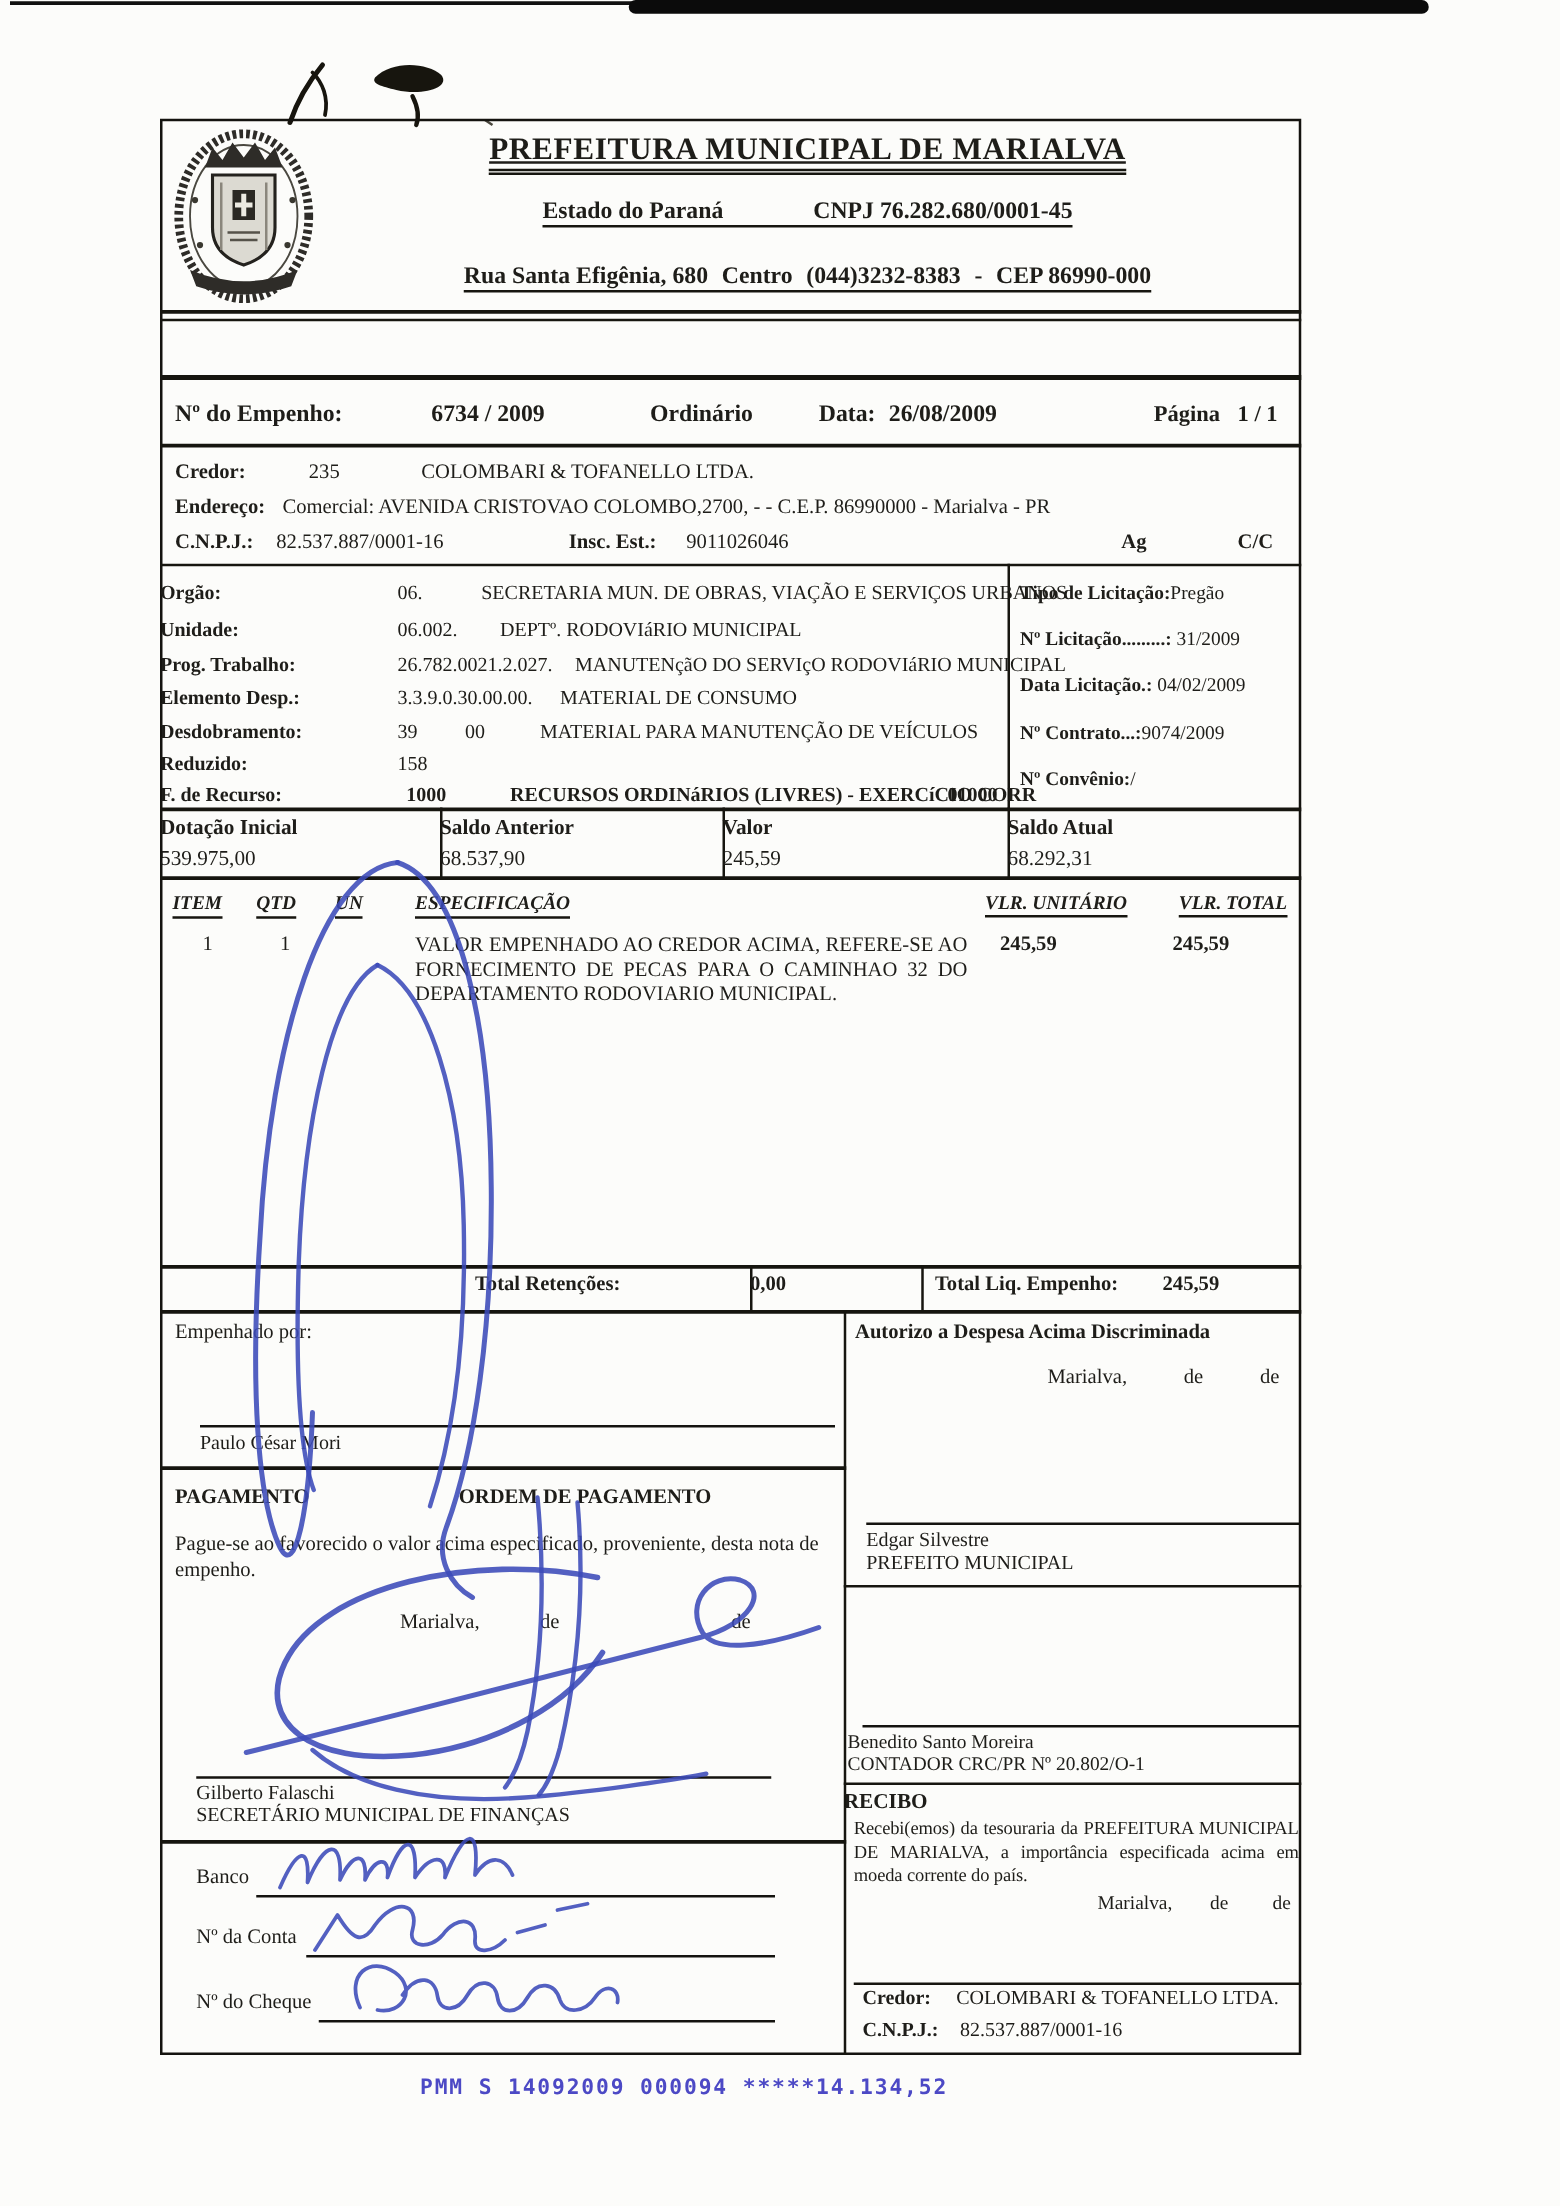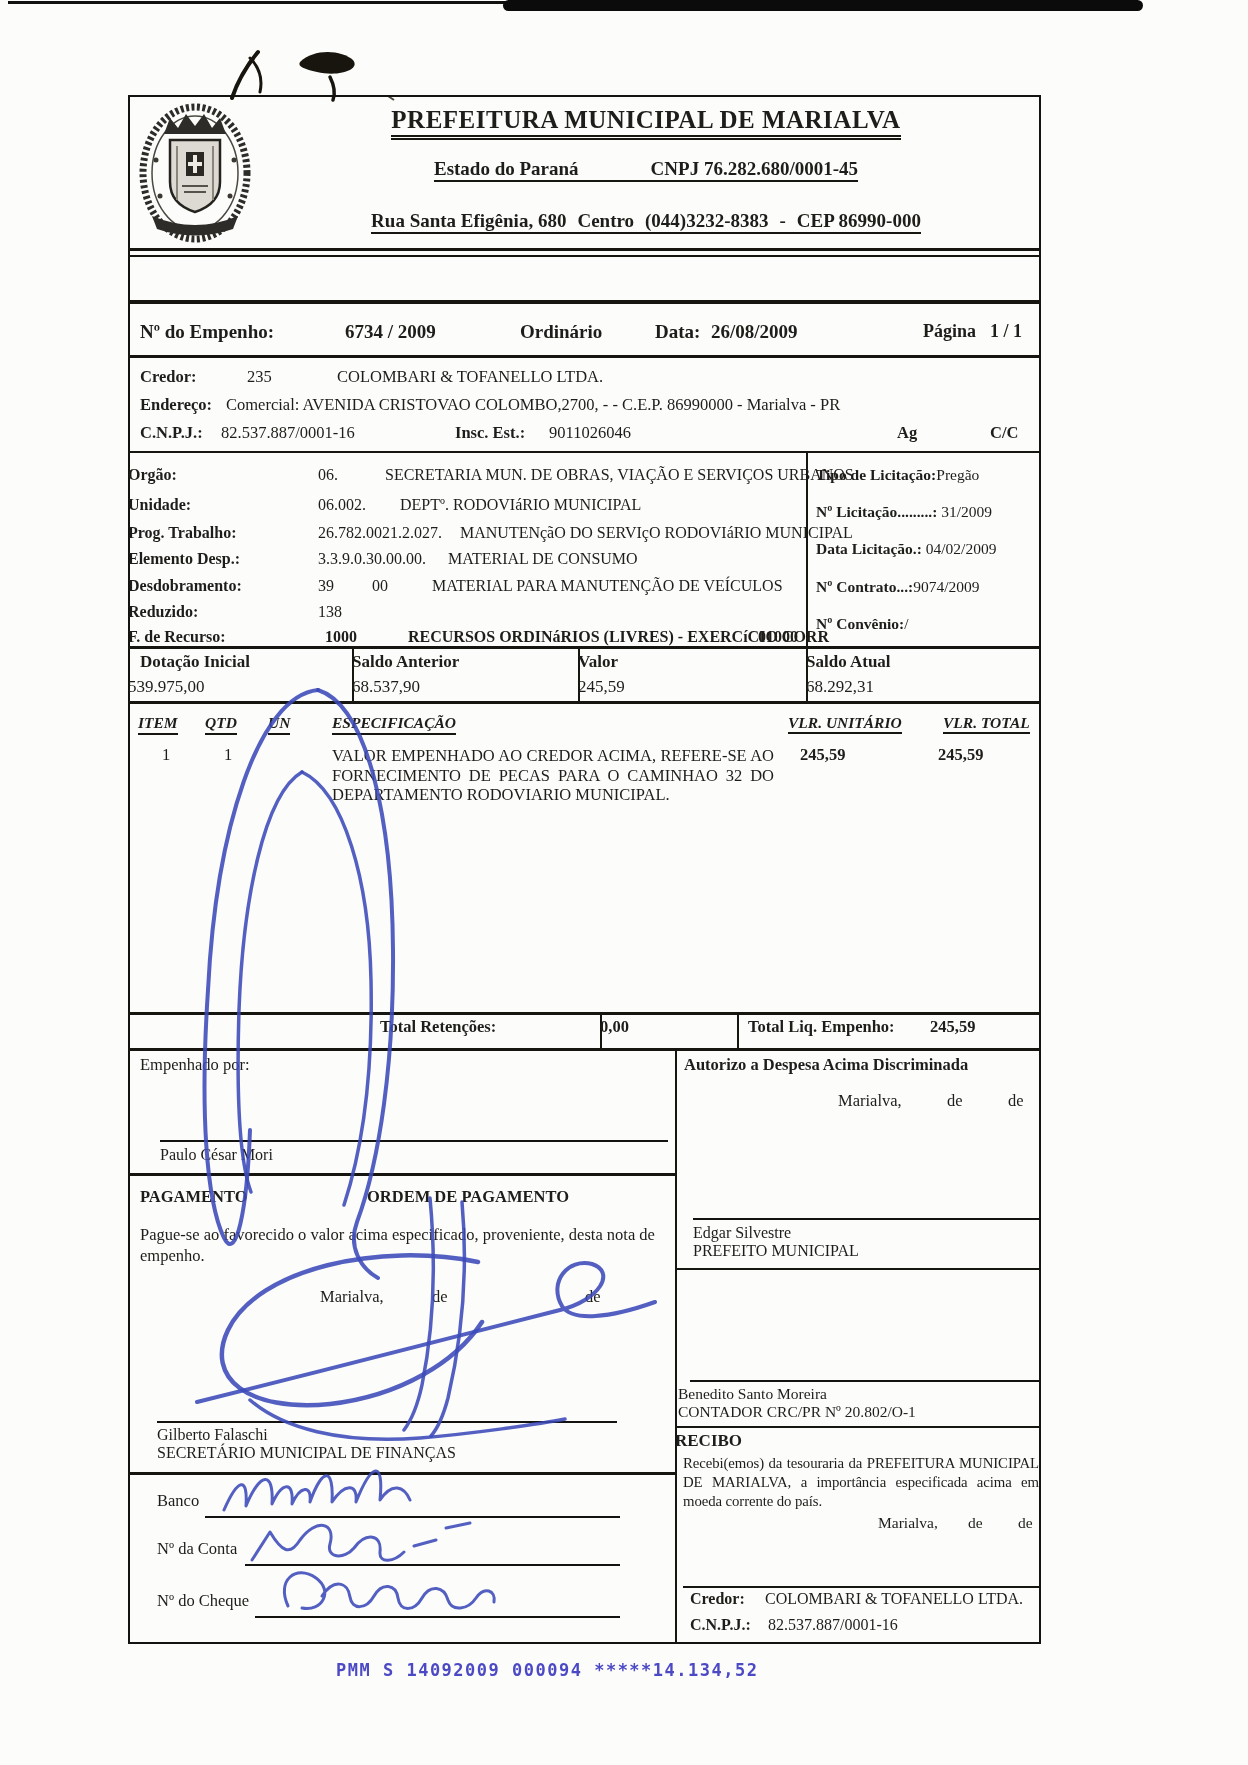--- a/index.html
+++ b/index.html
@@ -72,21 +72,21 @@
     <rect x="54" y="62" width="14" height="4" fill="#eceae2"></rect>
     <path d="M 48 86 h 26 M 50 92 h 22" stroke="#55524a" stroke-width="2"></path>
     <path d="M 18 116 q 43 18 86 0 l -5 13 q -38 13 -76 0 Z" fill="#2e2c28"></path>
     <circle cx="22" cy="60" r="2.5" fill="#3a3830"></circle>
       <circle cx="100" cy="60" r="2.5" fill="#3a3830"></circle>
     <circle cx="26" cy="96" r="2.5" fill="#3a3830"></circle>
       <circle cx="96" cy="96" r="2.5" fill="#3a3830"></circle>
   </svg>
 
   <div class="a" style="left:252px;top:106px;width:788px;text-align:center;">
-    <span class="t b uldbl" style="font-size:25px;letter-spacing:.5px;">PREFEITURA MUNICIPAL DE MARIALVA</span>
+    <span class="t b uldbl" style="font-size:25px;letter-spacing:.5px;text-decoration:underline;">PREFEITURA MUNICIPAL DE MARIALVA</span>
   </div>
   <div class="a" style="left:252px;top:158px;width:788px;text-align:center;">
     <span class="hdrspan ul2" style="gap:72px;">
       <span class="t b" style="font-size:19px;">Estado do Paraná</span>
       <span class="t b" style="font-size:19px;">CNPJ 76.282.680/0001-45</span>
     </span>
   </div>
   <div class="a" style="left:252px;top:210px;width:788px;text-align:center;">
     <span class="hdrspan ul2" style="gap:11px;">
       <span class="t b" style="font-size:19px;">Rua Santa Efigênia, 680</span>
@@ -128,21 +128,21 @@
   <span class="a t" style="left:318px;top:524px;font-size:16px;">26.782.0021.2.027.</span>
   <span class="a t" style="left:460px;top:524px;font-size:16px;">MANUTENçãO DO SERVIçO RODOVIáRIO MUNICIPAL</span>
   <span class="a t b r" style="left:128px;top:550px;width:180px;display:inline-block;font-size:16px;">Elemento Desp.:</span>
   <span class="a t" style="left:318px;top:550px;font-size:16px;">3.3.9.0.30.00.00.</span>
   <span class="a t" style="left:448px;top:550px;font-size:16px;">MATERIAL DE CONSUMO</span>
   <span class="a t b r" style="left:128px;top:577px;width:180px;display:inline-block;font-size:16px;">Desdobramento:</span>
   <span class="a t" style="left:318px;top:577px;font-size:16px;">39</span>
   <span class="a t" style="left:372px;top:577px;font-size:16px;">00</span>
   <span class="a t" style="left:432px;top:577px;font-size:16px;">MATERIAL PARA MANUTENÇÃO DE VEÍCULOS</span>
   <span class="a t b r" style="left:128px;top:603px;width:180px;display:inline-block;font-size:16px;">Reduzido:</span>
-  <span class="a t" style="left:318px;top:603px;font-size:16px;">138</span>
+  <span class="a t" style="left:318px;top:603px;font-size:16px;">158</span>
   <span class="a t b r" style="left:128px;top:628px;width:180px;display:inline-block;font-size:16px;">F. de Recurso:</span>
   <span class="a t b" style="left:325px;top:628px;font-size:16px;">1000</span>
   <span class="a t b" style="left:408px;top:628px;font-size:16px;">RECURSOS ORDINáRIOS (LIVRES) - EXERCíCIO CORR</span>
   <span class="a t b" style="left:758px;top:628px;font-size:16px;">01000</span>
 
   <div class="a t" style="left:816px;top:466px;font-size:15.5px;">
     <span class="b">Tipo de Licitação:</span><span>Pregão</span>
   </div>
   <div class="a t" style="left:816px;top:503px;font-size:15.5px;">
     <span class="b">Nº Licitação.........:</span> <span>31/2009</span>
@@ -150,21 +150,21 @@
   <div class="a t" style="left:816px;top:540px;font-size:15.5px;">
     <span class="b">Data Licitação.:</span> <span>04/02/2009</span>
   </div>
   <div class="a t" style="left:816px;top:578px;font-size:15.5px;">
     <span class="b">Nº Contrato...:</span><span>9074/2009</span>
   </div>
   <div class="a t" style="left:816px;top:615px;font-size:15.5px;">
     <span class="b">Nº Convênio:</span><span>/</span>
   </div>
 
-  <div class="a ctr" style="left:128px;top:652px;width:224px;margin-left:12px;"><span class="t b" style="font-size:17px;">Dotação Inicial</span></div>
+  <div class="a ctr" style="left:128px;top:652px;width:224px;"><span class="t b" style="font-size:17px;">Dotação Inicial</span></div>
   <div class="a ctr" style="left:128px;top:677px;width:224px;"><span class="t" style="font-size:17px;">539.975,00</span></div>
   <div class="a ctr" style="left:352px;top:652px;width:226px;"><span class="t b" style="font-size:17px;">Saldo Anterior</span></div>
   <div class="a ctr" style="left:352px;top:677px;width:226px;"><span class="t" style="font-size:17px;">68.537,90</span></div>
   <div class="a ctr" style="left:578px;top:652px;width:228px;"><span class="t b" style="font-size:17px;">Valor</span></div>
   <div class="a ctr" style="left:578px;top:677px;width:228px;"><span class="t" style="font-size:17px;">245,59</span></div>
   <div class="a ctr" style="left:806px;top:652px;width:235px;"><span class="t b" style="font-size:17px;">Saldo Atual</span></div>
   <div class="a ctr" style="left:806px;top:677px;width:235px;"><span class="t" style="font-size:17px;">68.292,31</span></div>
 
   <span class="a t b i colhead" style="left:138px;top:714px;font-size:15.5px;">ITEM</span>
   <span class="a t b i colhead" style="left:205px;top:714px;font-size:15.5px;">QTD</span>

